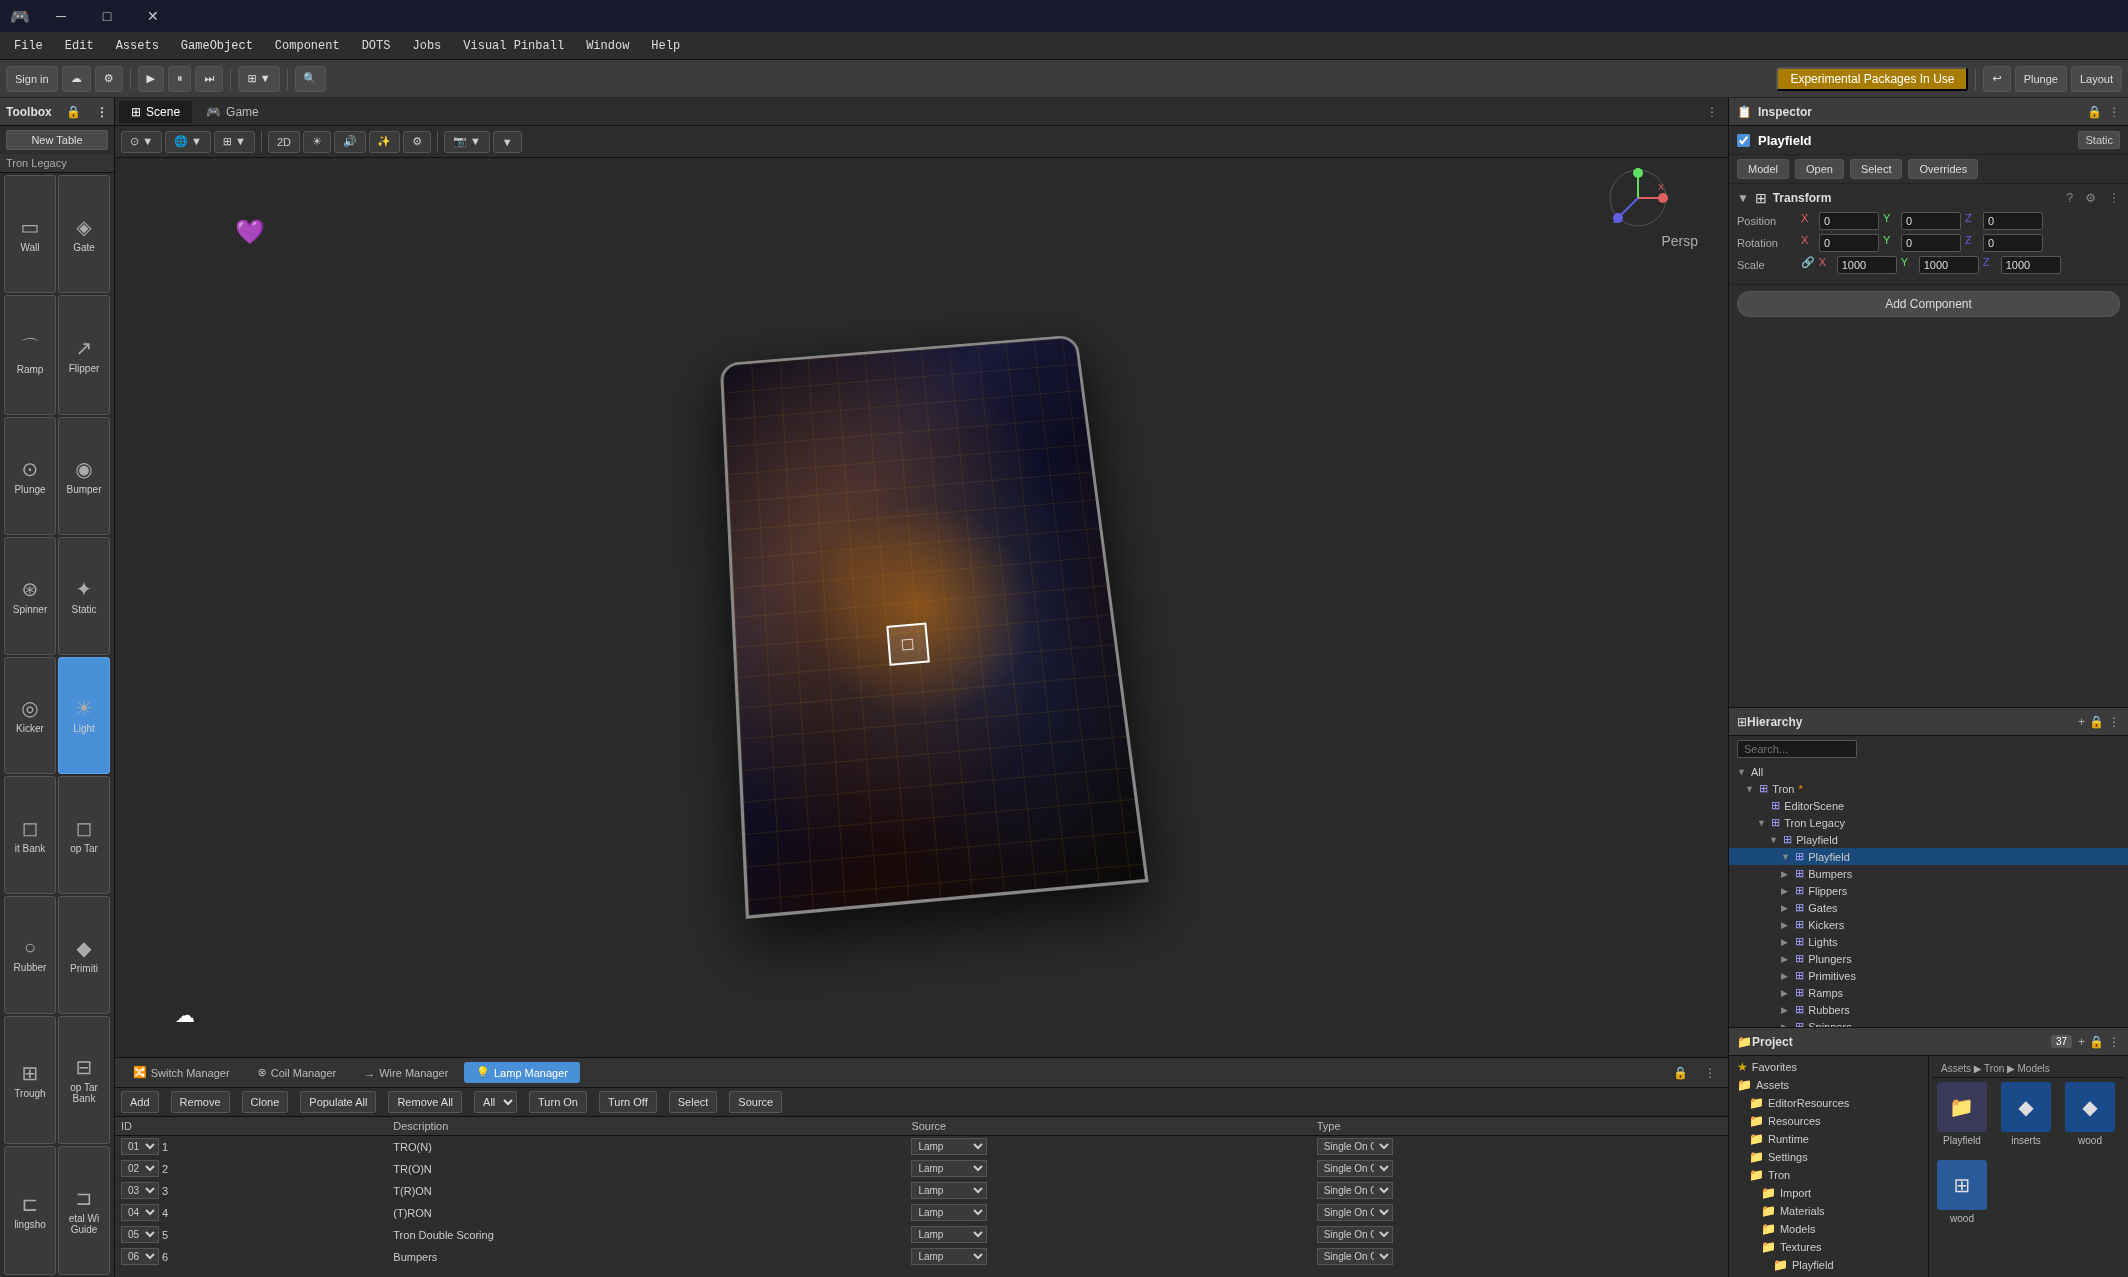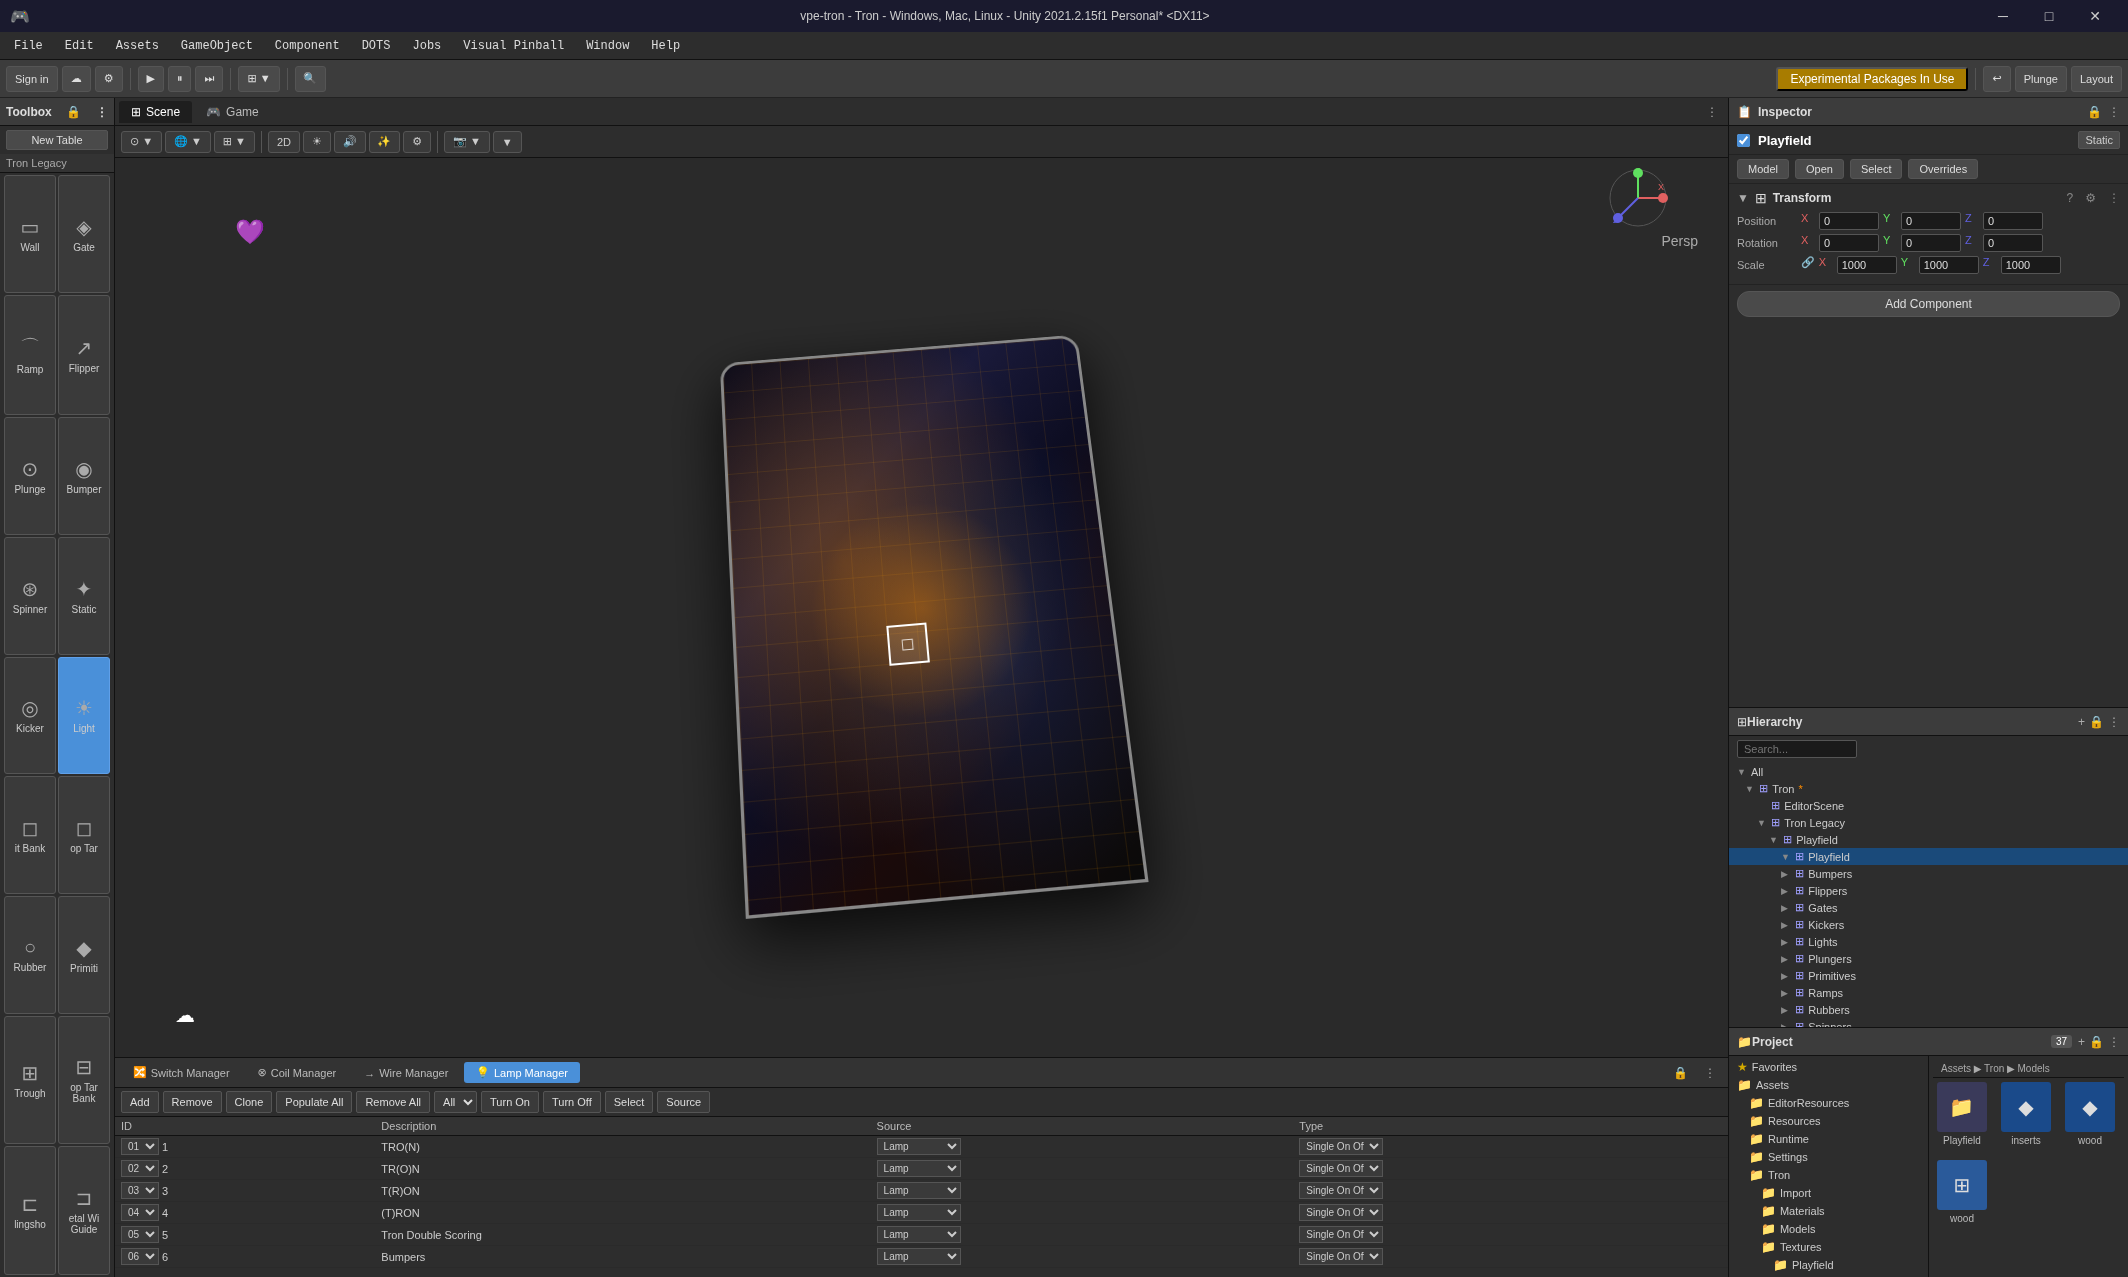--- a/index.html
+++ b/index.html
@@ -292,21 +292,21 @@
     .bottom-tab.active { background: #4a90d9; color: #fff; }
     #lamp-manager-content {
       flex: 1;
       display: flex;
       flex-direction: column;
     }
     #lamp-toolbar {
       display: flex;
       align-items: center;
       padding: 3px 6px;
-      gap: 4px;
+      gap: 12px;
       background: #2d2d2d;
       border-bottom: 1px solid #111;
     }
     .lamp-btn {
       background: #3a3a3a;
       border: 1px solid #555;
       color: #ddd;
       padding: 2px 8px;
       border-radius: 2px;
       cursor: pointer;
@@ -338,21 +338,21 @@
       text-align: left;
       border-bottom: 1px solid #111;
       position: sticky;
       top: 0;
       font-weight: normal;
     }
     tbody tr { border-bottom: 1px solid #2a2a2a; }
     tbody td { padding: 2px 6px; color: #ccc; }
     .id-cell { display: flex; align-items: center; gap: 3px; }
     .id-select { background: #3a3a3a; border: 1px solid #555; color: #ccc; font-size: 10px; padding: 1px 2px; }
-    .type-select { background: #3a3a3a; border: 1px solid #555; color: #ccc; font-size: 10px; padding: 1px 2px; width: 84px; }
+    .type-select { background: #3a3a3a; border: 1px solid #555; color: #ccc; font-size: 10px; padding: 1px 2px; width: 76px; }
 
     
     #right-panels {
       width: 400px;
       display: flex;
       flex-direction: column;
       background: #2d2d2d;
       border-left: 1px solid #111;
     }
 
@@ -566,21 +566,20 @@
       font-size: 20px;
     }
     .asset-name { font-size: 10px; color: #bbb; text-align: center; word-break: break-all; }
     .breadcrumb-path { font-size: 10px; color: #aaa; padding: 3px 8px; border-bottom: 1px solid #111; }
   </style>
 </head>
 <body>
 
 <div id="title-bar">
   <span style="font-size:16px;">🎮</span>
-  <span class="title-text">vpe-tron - Tron - Windows, Mac, Linux - Unity 2021.2.15f1 Personal* &lt;DX11&gt;</span>
   <div class="win-controls">
     <button class="win-btn">─</button>
     <button class="win-btn">□</button>
     <button class="win-btn close">✕</button>
   </div>
 </div>
 
 <div id="menu-bar">
   <div class="menu-item">File</div>
   <div class="menu-item">Edit</div>

